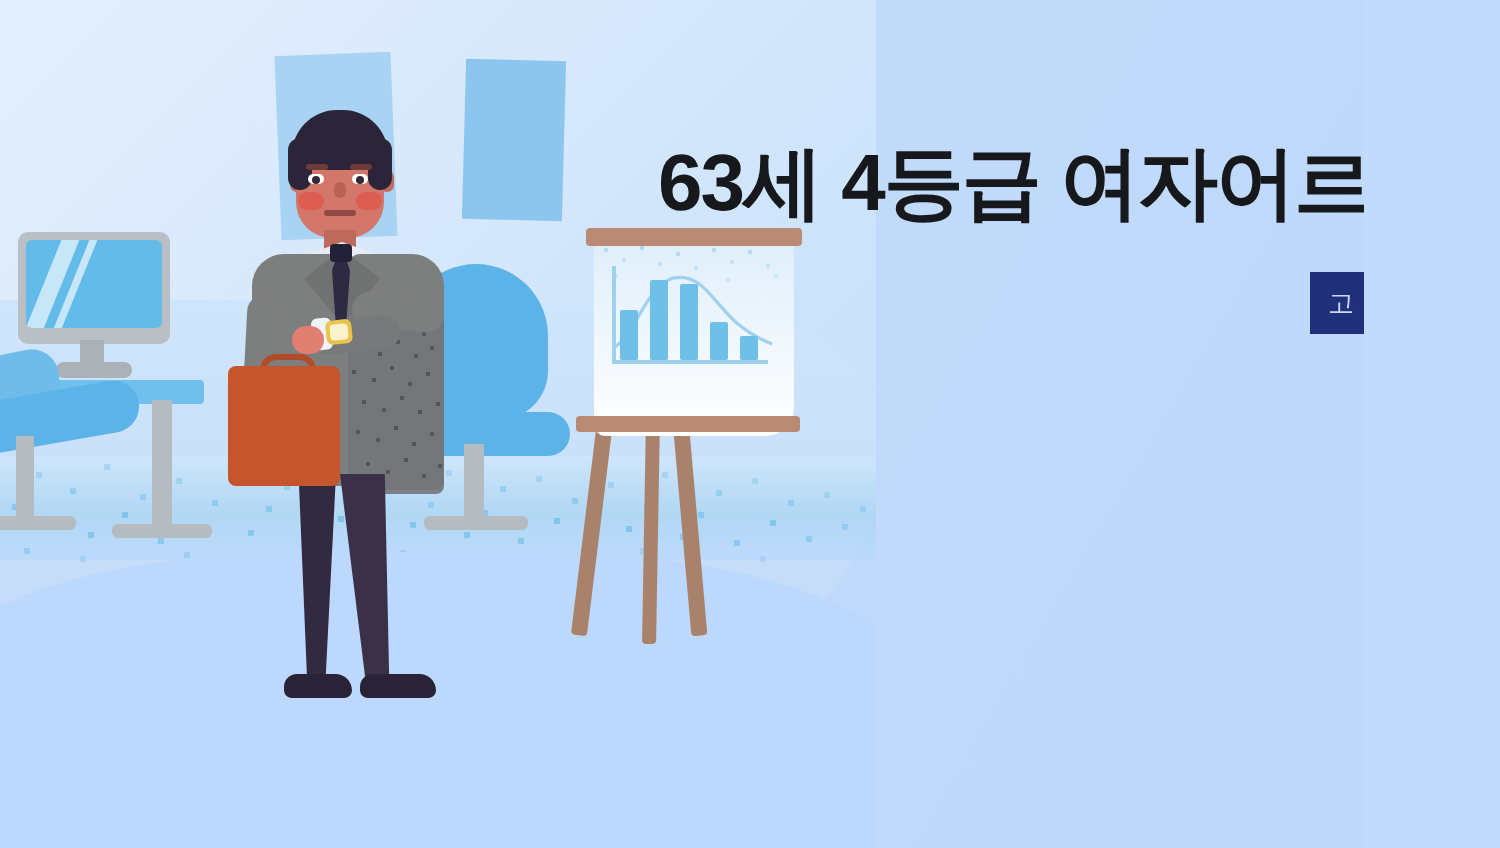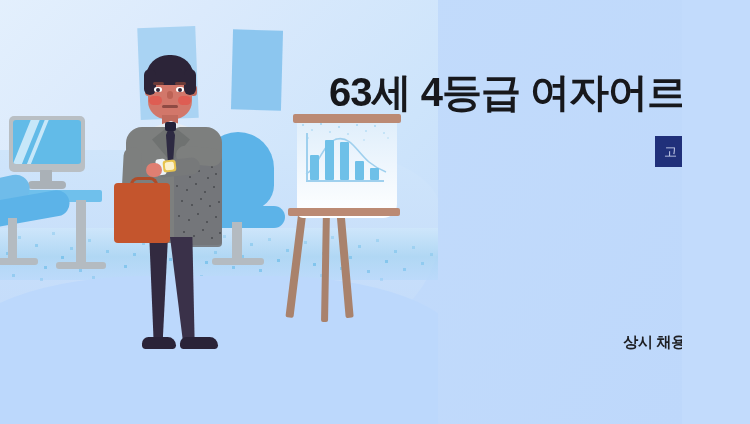--- a/index.html
+++ b/index.html
@@ -390,14 +390,13 @@
       <div class="case"></div>
     </div>
   </div>
 
   <div class="headline">63세 4등급 여자어르</div>
 
   <div class="company">
     <div class="logo-badge">고</div>
   </div>
 
-  <div class="footnote">상시 채용</div>
 </div>
 
 </body></html>

